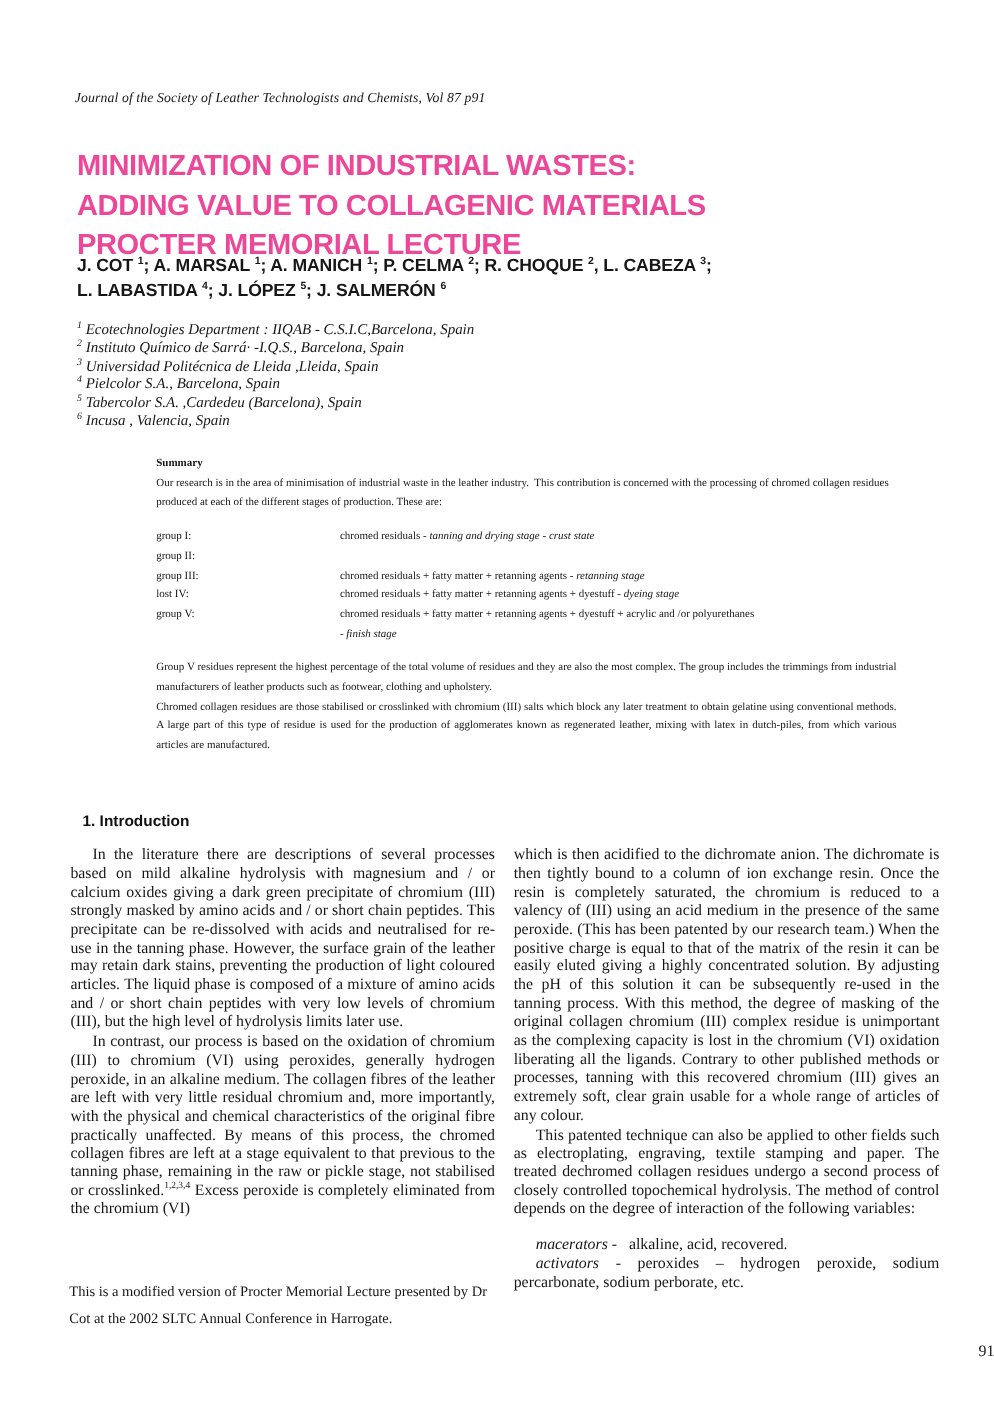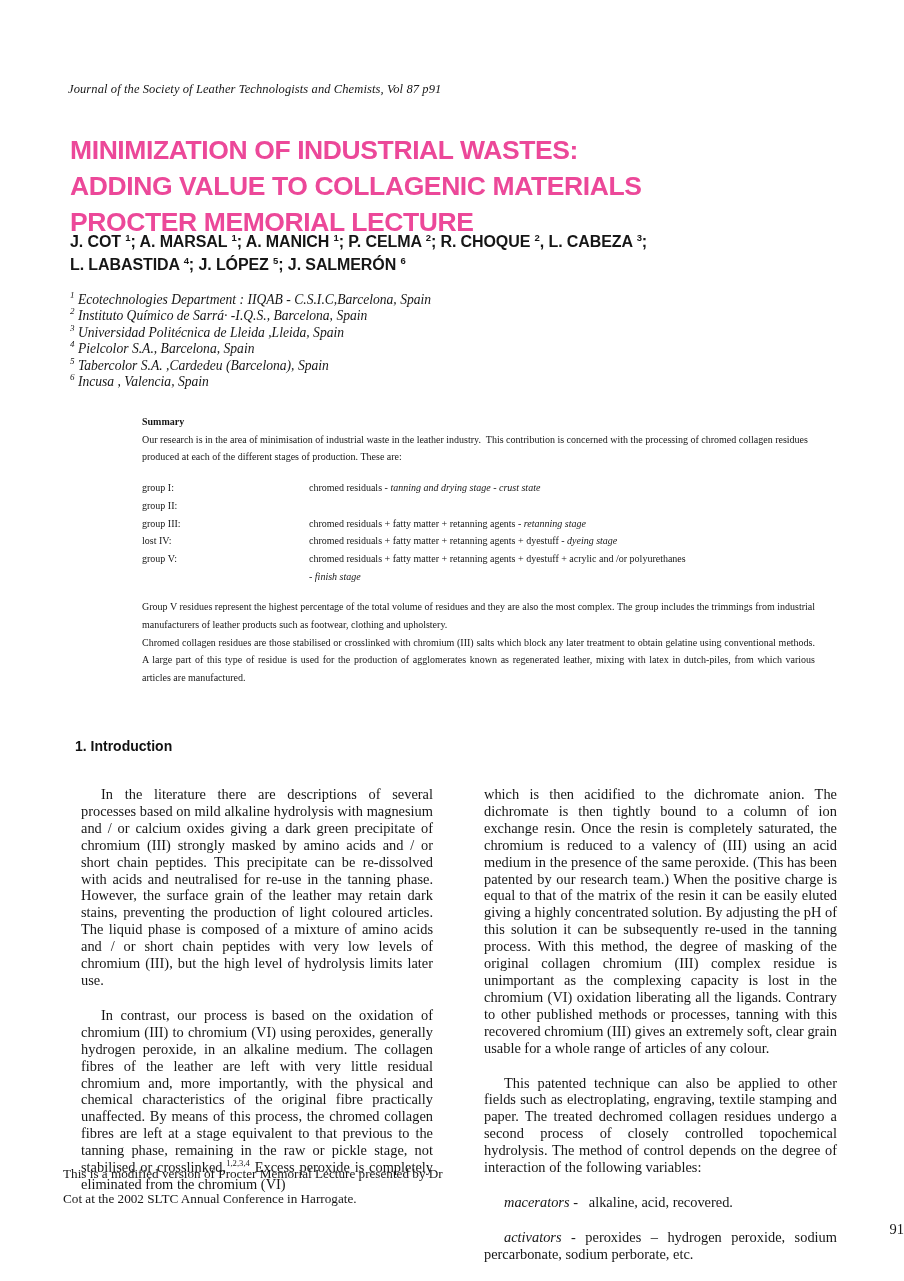--- a/index.html
+++ b/index.html
@@ -46,21 +46,21 @@
   .spara-gap { margin-top:13px; }
 
   .section-heading {
     position:absolute; left:63px; top:738px;
     font-family:"Liberation Sans", sans-serif; font-weight:bold;
     font-size:14px; color:#111;margin-left:12px;
   }
   .col { position:absolute; top:768px; font-size:14.4px; line-height:16.9px; }
   .col-left  { left:63px;  width:388px; }
   .col-right { left:466px; width:389px; }
-  .body-para { margin:18px; text-align:justify; }
+  .body-para { margin:1px; text-align:justify; }
   .indent { text-indent:20px; }
   .vars-gap { margin-top:15px; }
   .vars { white-space:pre-wrap; }
 
   .footnote {
     position:absolute; left:63px; top:1161px; width:394px;
     font-size:13.2px; line-height:25px; text-align:left;
   }
   .page-number {
     position:absolute; left:0; top:1221px; width:904px;

